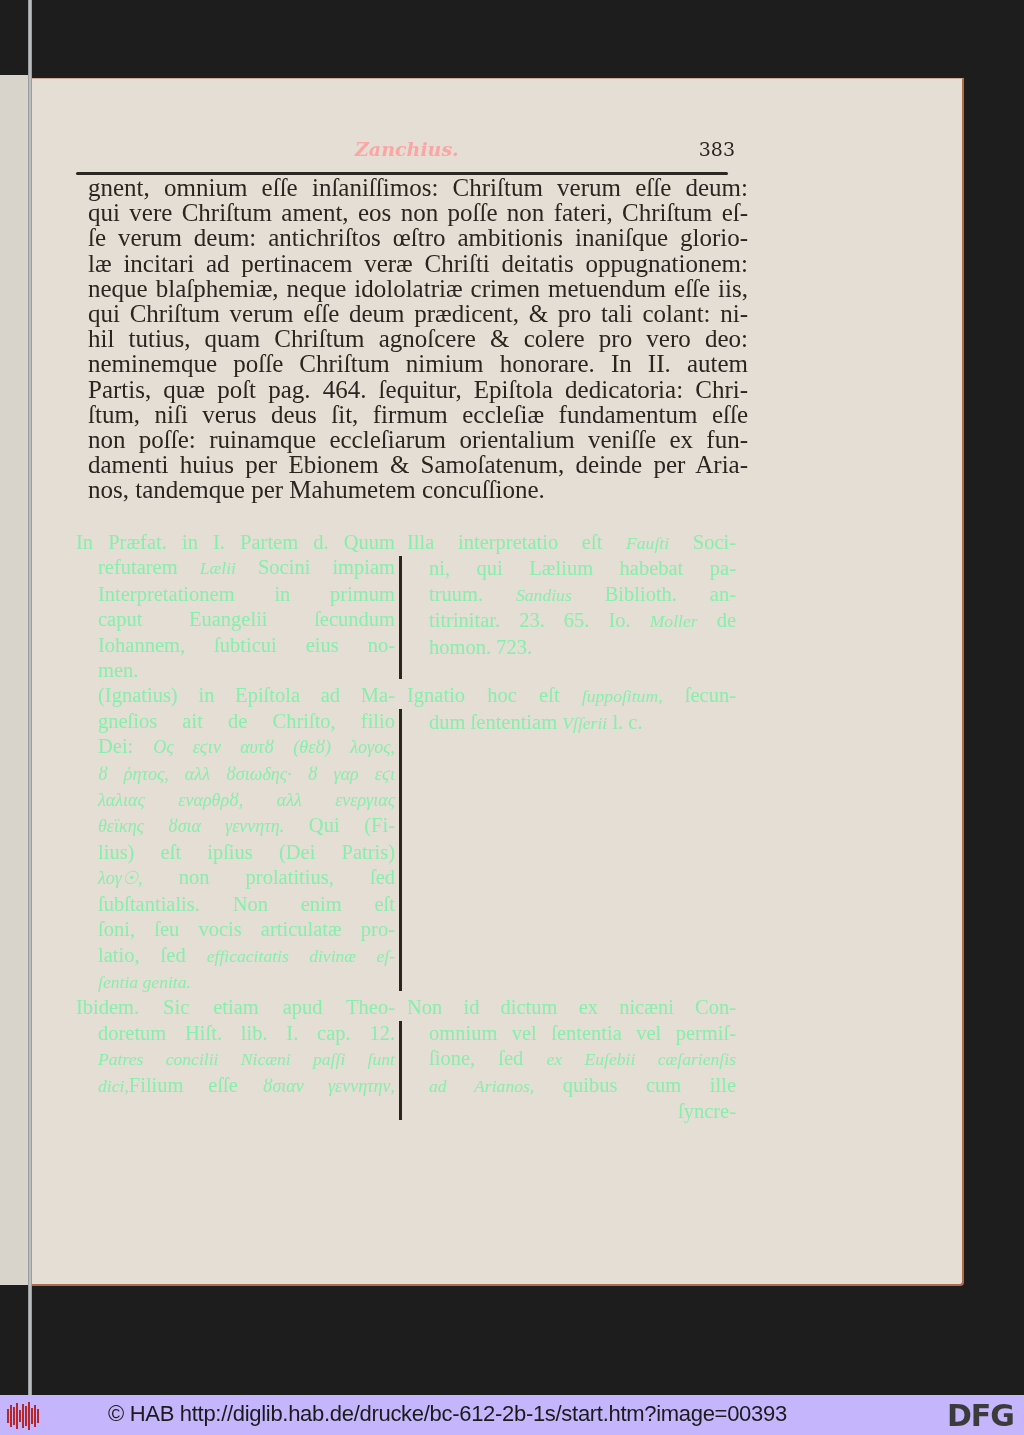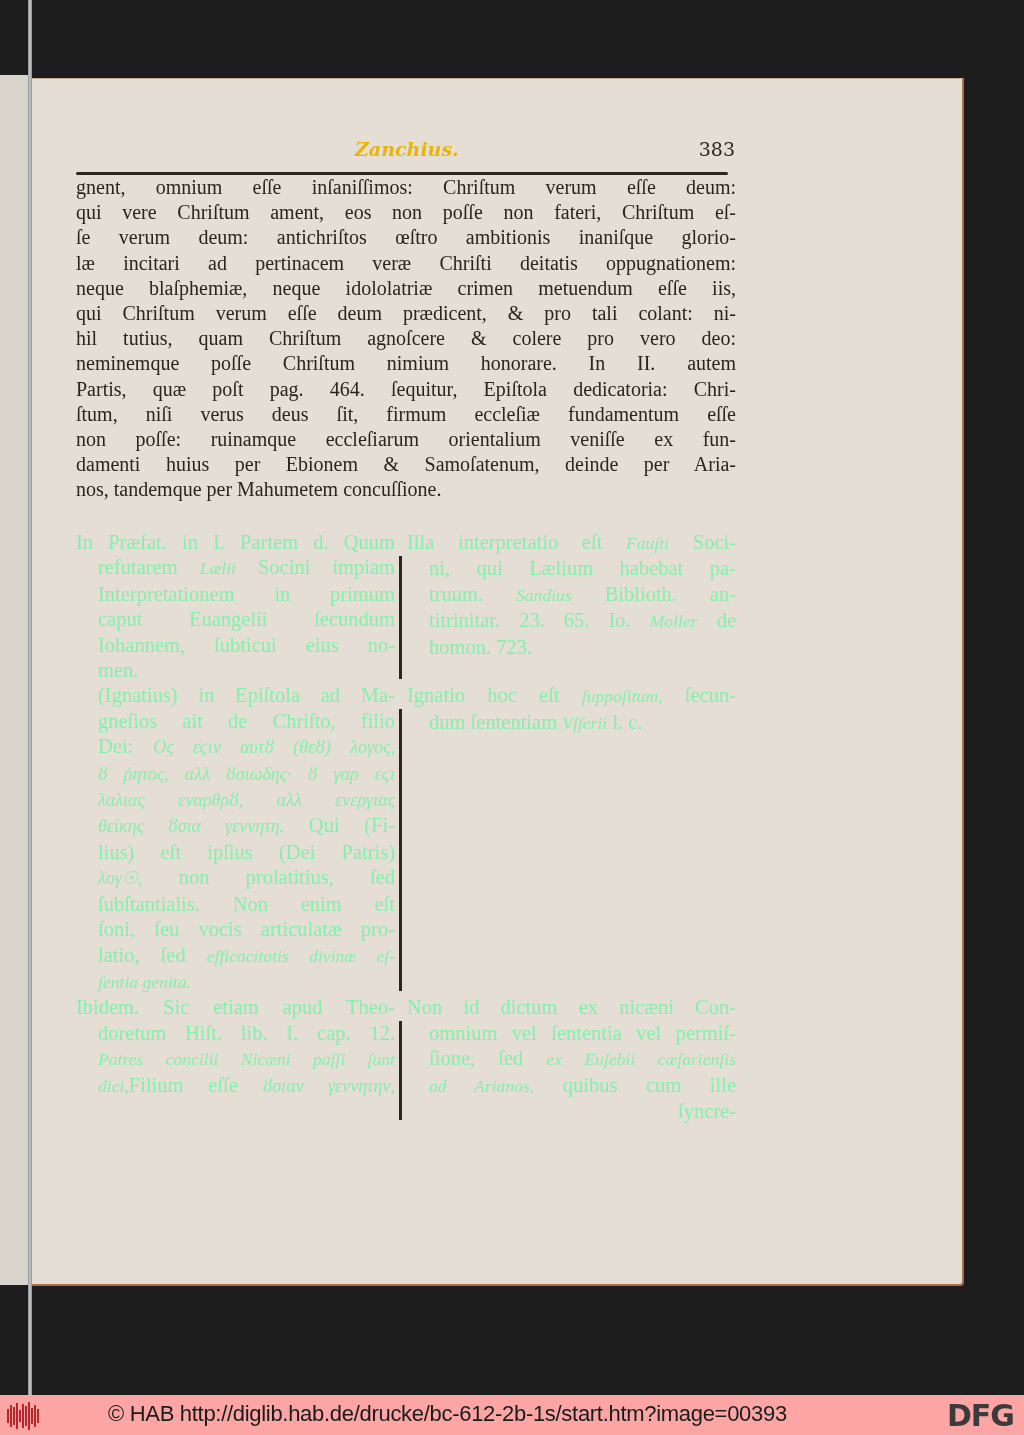--- a/index.html
+++ b/index.html
@@ -26,33 +26,33 @@
     border-bottom: 2px solid #b26a4d;
     border-top: 1px solid #c9a896;
     border-bottom-right-radius: 4px;
   }
 
   .running-head {
     position: absolute; left: 75px; top: 138px; width: 660px; height: 24px;
   }
   .running-head .title {
     position: absolute; left: 280px; top: 0; font-style: italic; font-weight: bold;
-    font-size: 19px; color: #eab308;
+    font-size: 19px; color: #fca5a5;
   }
   .running-head .pagenum {
     position: absolute; right: 0; top: 0; font-size: 19px; color: #2a2420;
   }
   .head-rule {
     position: absolute; left: 76px; top: 172px; width: 652px; height: 3px;
     background: #2d2722; border-radius: 2px;
   }
 
   .body-text {
-    position: absolute; left: 76px; top: 175px; width: 660px;
-    font-size: 20px; line-height: 25.2px; color: #2b2520;
+    position: absolute; left: 88px; top: 175px; width: 660px;
+    font-size: 25px; line-height: 25.2px; color: #2b2520;
     text-align: justify; text-align-last: justify;
     font-family: "Liberation Serif", "DejaVu Serif", serif;
   }
   .body-text .line { display: block; white-space: nowrap; text-align: justify; text-align-last: justify; }
   .body-text .line.last { text-align-last: left; }
 
   .notes {
     position: absolute; left: 76px; top: 530px; width: 660px;
     font-family: "Liberation Serif", "DejaVu Serif", serif;
     color: #86efac;
@@ -73,21 +73,21 @@
   .note-right .ln.right { text-align-last: right; }
   .ital { font-style: italic; font-size: 0.86em; }
   .greek { font-style: italic; font-size: 0.88em; }
 
   .col-divider {
     position: absolute; left: 323px; width: 3px; background: #2b2520;
   }
 
   .footer-bar {
     position: absolute; left: 0; top: 1395px; width: 1024px; height: 40px;
-    background: #fca5a5;
+    background: #c4b5fd;
     display: flex; align-items: center;
   }
   .hab-logo {
     position: absolute; left: 7px; top: 7px; width: 36px; height: 28px;
     display: flex; gap: 1px; align-items: center;
   }
   .hab-logo span { display: block; width: 2px; background: #b3282d; }
   .footer-text {
     position: absolute; left: 108px; top: 6px;
     font-family: "Liberation Sans", "DejaVu Sans", sans-serif;

